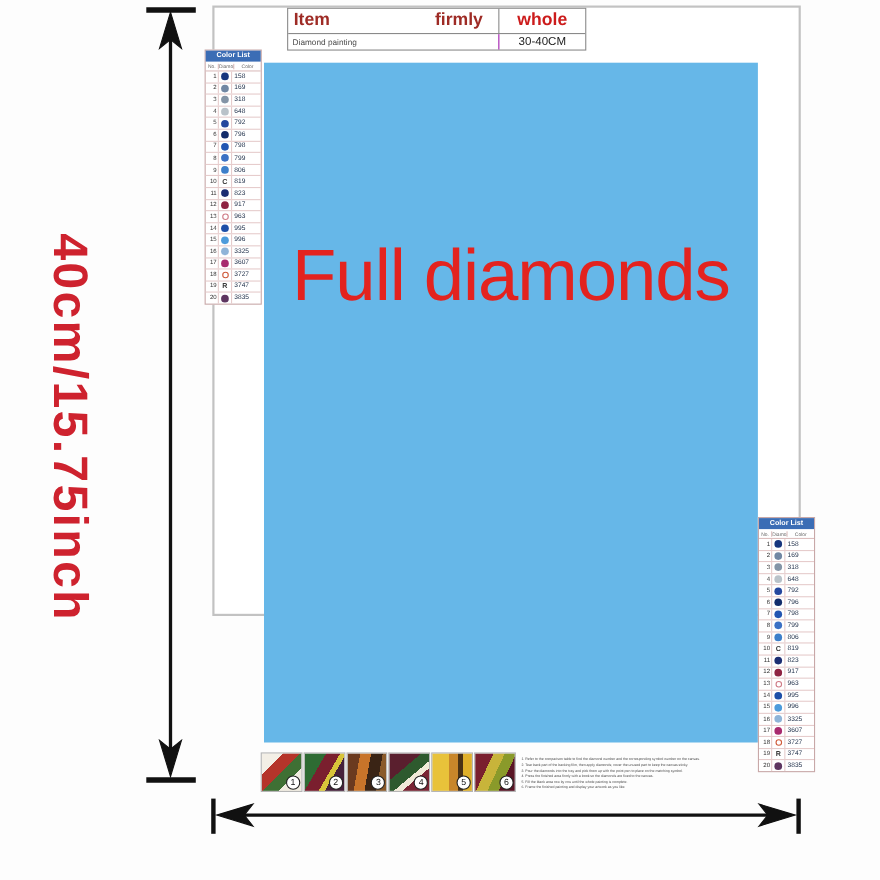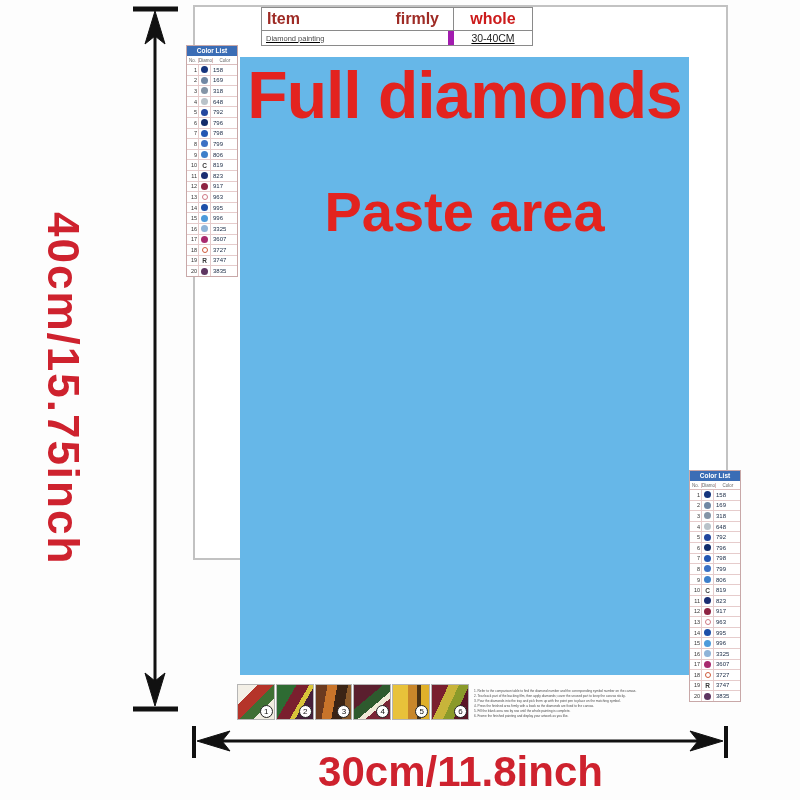--- a/index.html
+++ b/index.html
@@ -18,23 +18,23 @@
       background:#ffffff;border:2px solid #c2c2c2;box-sizing:border-box;}
 
   
   .info-table{position:absolute;left:66px;top:0px;width:272px;background:#fff;
       border:1px solid #8a8a8a;box-sizing:border-box;}
   .it-head{display:flex;height:22px;border-bottom:1px solid #8a8a8a;align-items:center;}
   .th-itemnumber{flex:1;display:flex;justify-content:space-between;padding:0 14px 0 5px;
       color:var(--table-header-red);font-size:16px;font-weight:bold;}
   .th-size{width:78px;border-left:1px solid #8a8a8a;height:100%;display:flex;align-items:center;
       justify-content:center;color:var(--size-red);font-size:16px;font-weight:bold;}
-  .it-row{display:flex;height:14px;align-items:stretch;text-decoration:underline;}
+  .it-row{display:flex;height:14px;align-items:stretch;}
   .td-name{flex:1;display:flex;align-items:center;padding-left:4px;font-size:7.5px;color:#4b4b4b;}
-  .td-size{width:78px;border-left:6px solid #a21caf;display:flex;align-items:center;
+  .td-size{width:78px;border-left:1px solid #a21caf;display:flex;align-items:center;
       justify-content:center;font-size:10.5px;color:#1c1c1c;}
 
   
   .color-list{position:absolute;width:52px;background:#fff;border:1px solid #c8a8a8;
       box-sizing:border-box;z-index:3;}
   .cl-left{left:186px;top:45px;}
   .cl-right{left:689px;top:470px;}
   .cl-header{background:var(--list-header-bg);color:var(--list-header-text);font-size:6.5px;
       font-weight:bold;text-align:center;height:10px;line-height:10px;}
   .cl-cols{display:flex;height:8px;border-bottom:1px solid #dcbebe;font-size:4.5px;color:#666;
@@ -49,21 +49,21 @@
   .cl-sym{width:13px;height:100%;display:flex;align-items:center;justify-content:center;
       border-left:1px solid #e6cccc;border-right:1px solid #e6cccc;box-sizing:border-box;}
   .cl-code{flex:1;padding-left:2px;font-size:6px;color:#20304a;}
   .dot{width:7px;height:7px;border-radius:50%;display:block;}
   .ring{width:6px;height:6px;border-radius:50%;border:1.5px solid #c00;box-sizing:border-box;display:block;}
   .letter{font-size:6.5px;color:#3a3a3a;font-weight:bold;font-style:normal;}
 
   
   .paste-area{position:absolute;left:45px;top:50px;width:449px;height:618px;
       background:var(--paste-bg);display:flex;flex-direction:column;align-items:center;z-index:1;}
-  .paste-line1{font-size:66px;font-weight:bold;color:var(--accent-red);
+  .paste-line1{margin-top:155px;font-size:66px;font-weight:normal;color:var(--accent-red);
       letter-spacing:-1px;white-space:nowrap;}
   .paste-line2{margin-top:46px;font-size:56px;font-weight:bold;color:var(--accent-red);
       white-space:nowrap;}
 
   
   .steps-strip{position:absolute;left:42px;top:677px;width:232px;height:36px;display:flex;gap:1px;z-index:2;}
   .step{flex:1;position:relative;border:1px solid #b5b5b5;box-sizing:border-box;}
   .step-1{background:linear-gradient(135deg,#f3efe6 0 28%,#b5342a 28% 50%,#3f7034 50% 70%,#f0ece0 70%);}
   .step-2{background:linear-gradient(120deg,#2e6b33 0 35%,#7a1f2e 35% 58%,#d8c43a 58% 68%,#46203a 68%);}
   .step-3{background:linear-gradient(100deg,#6b3a1f 0 28%,#c8742a 28% 52%,#3a2415 52% 78%,#8a5a2a 78%);}
@@ -95,41 +95,39 @@
     <g fill="#111" stroke="#111">
       <line x1="194" y1="726" x2="194" y2="758" stroke-width="4"></line>
       <polygon points="197,741 230,731 222,741 230,751" stroke-width="1"></polygon>
       <line x1="220" y1="741" x2="700" y2="741" stroke-width="3"></line>
       <polygon points="723,741 690,731 698,741 690,751" stroke-width="1"></polygon>
       <line x1="726" y1="726" x2="726" y2="758" stroke-width="4"></line>
     </g>
   </svg>
 
   <div class="height-label">40cm/15.75inch</div>
-  <div class="width-label">30cm/11.8inch</div>
 
   <div class="canvas-sheet">
 
     <div class="info-table">
       <div class="it-head">
         <div class="th-itemnumber">
           <span>Item</span>
           <span>firmly</span>
         </div>
         <div class="th-size">whole</div>
       </div>
       <div class="it-row">
         <div class="td-name">Diamond painting</div>
         <div class="td-size">30-40CM</div>
       </div>
     </div>
 
     <div class="paste-area">
       <div class="paste-line1">Full diamonds</div>
-      <div class="paste-line2">Paste area</div>
     </div>
 
     <div class="steps-strip">
         <div class="step step-1">
           <span class="step-num">1</span>
         </div>
         <div class="step step-2">
           <span class="step-num">2</span>
         </div>
         <div class="step step-3">

